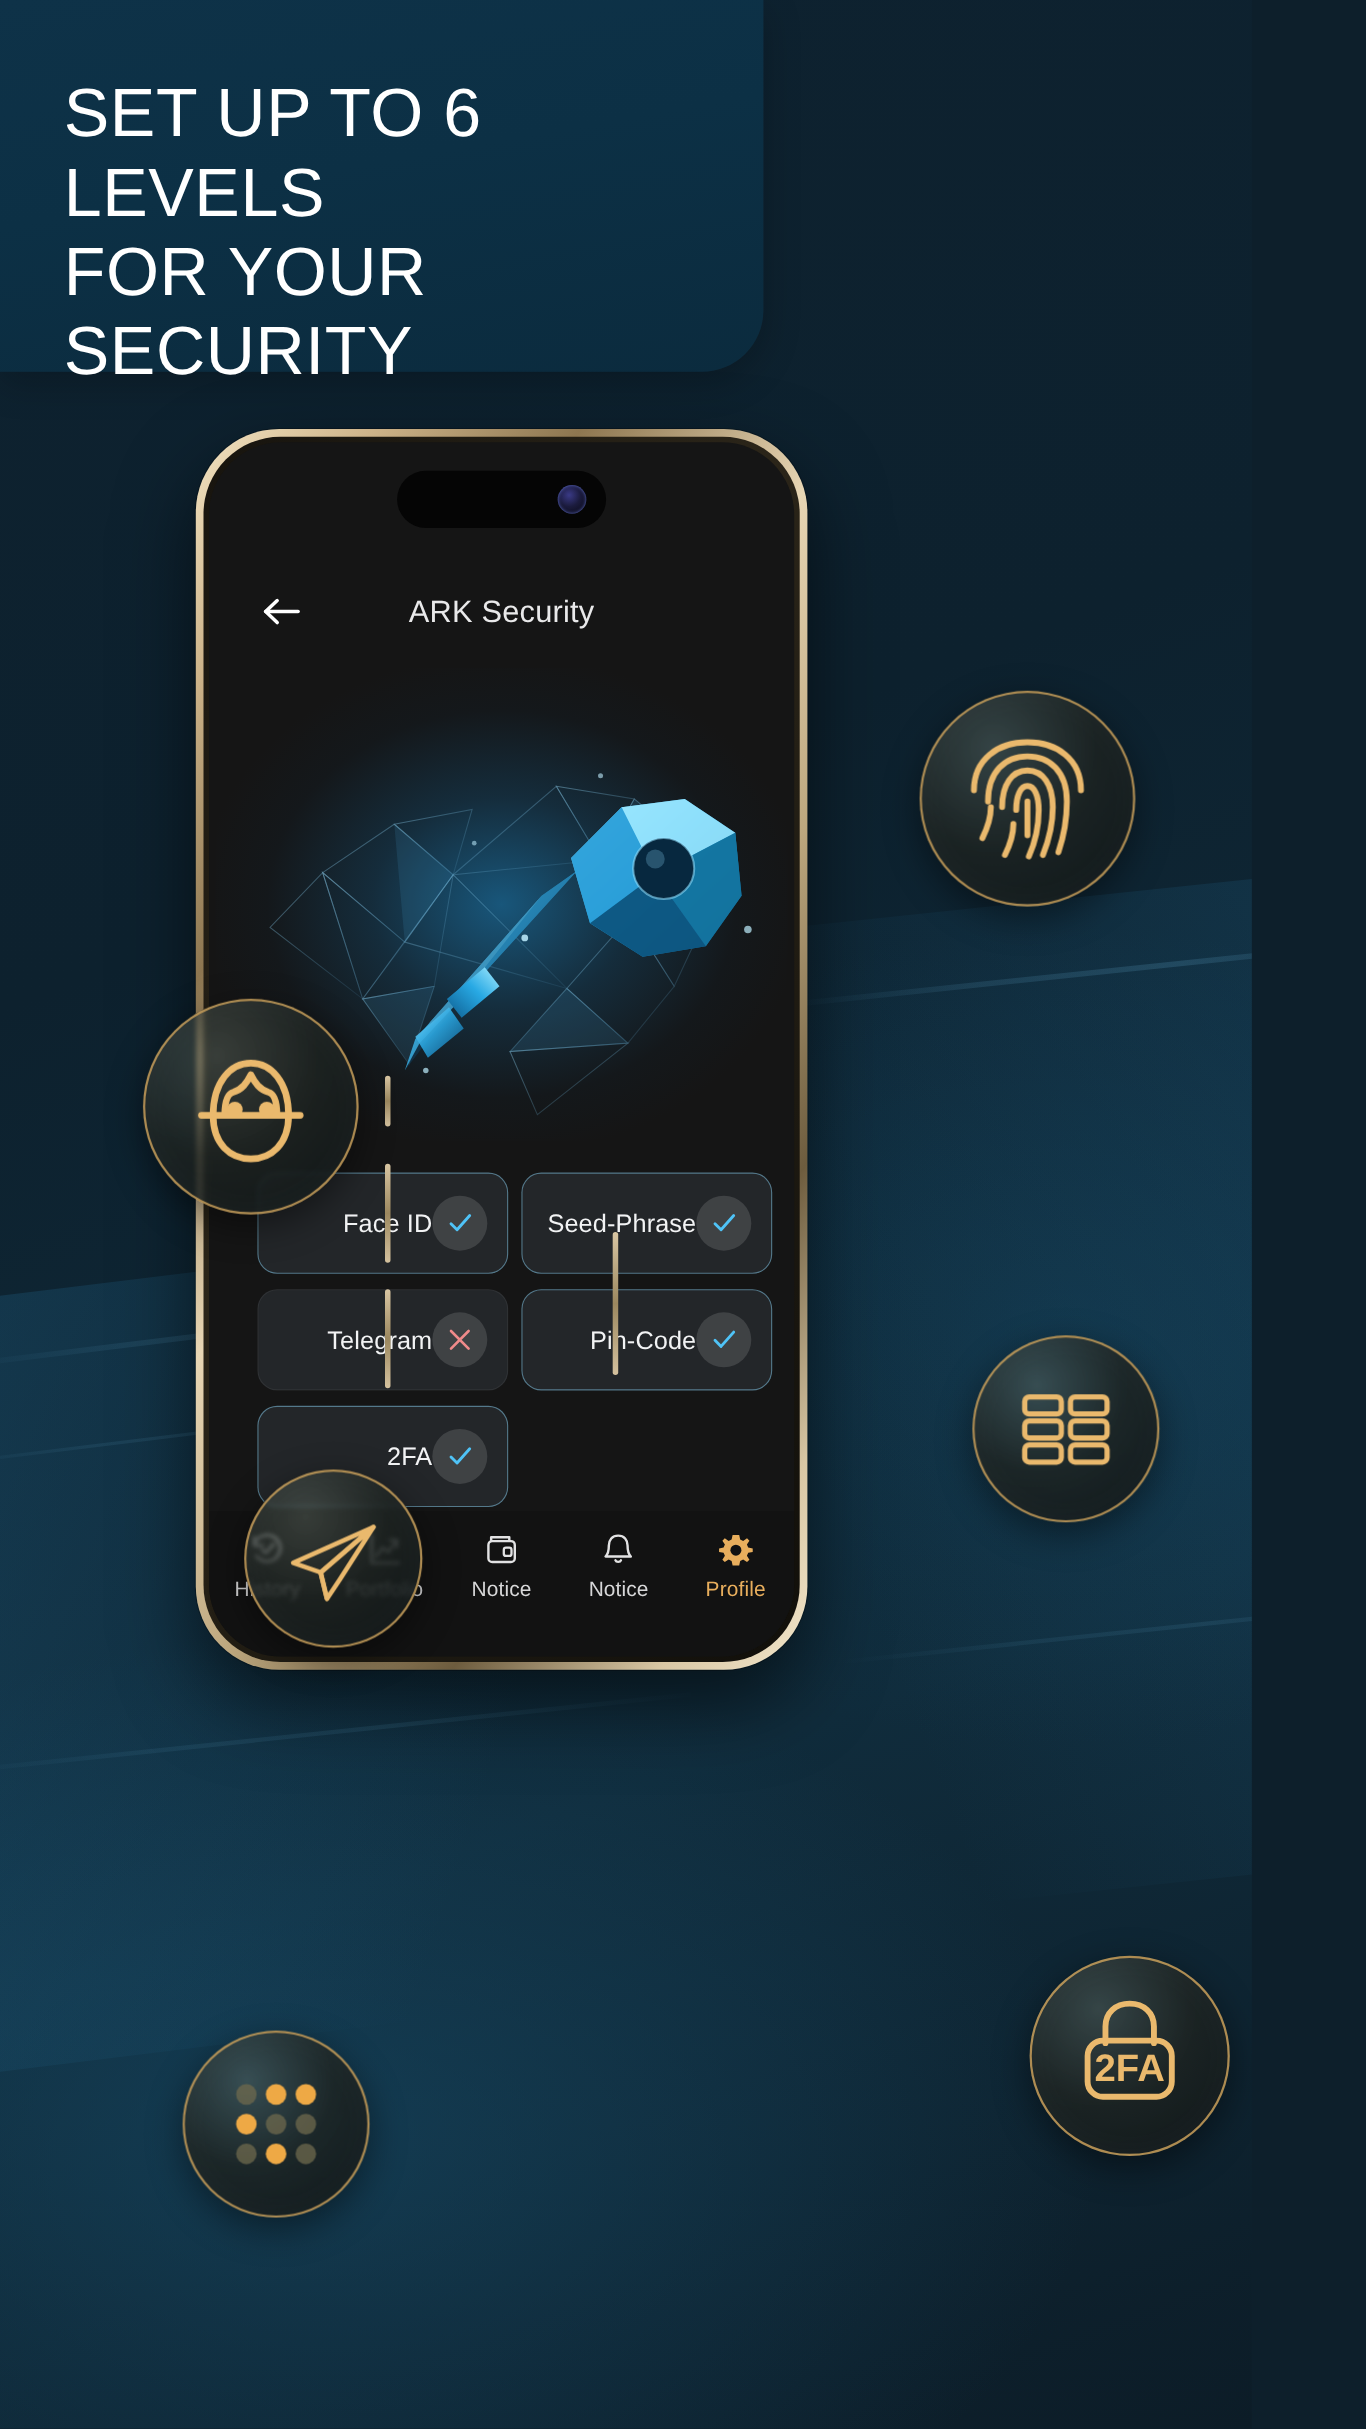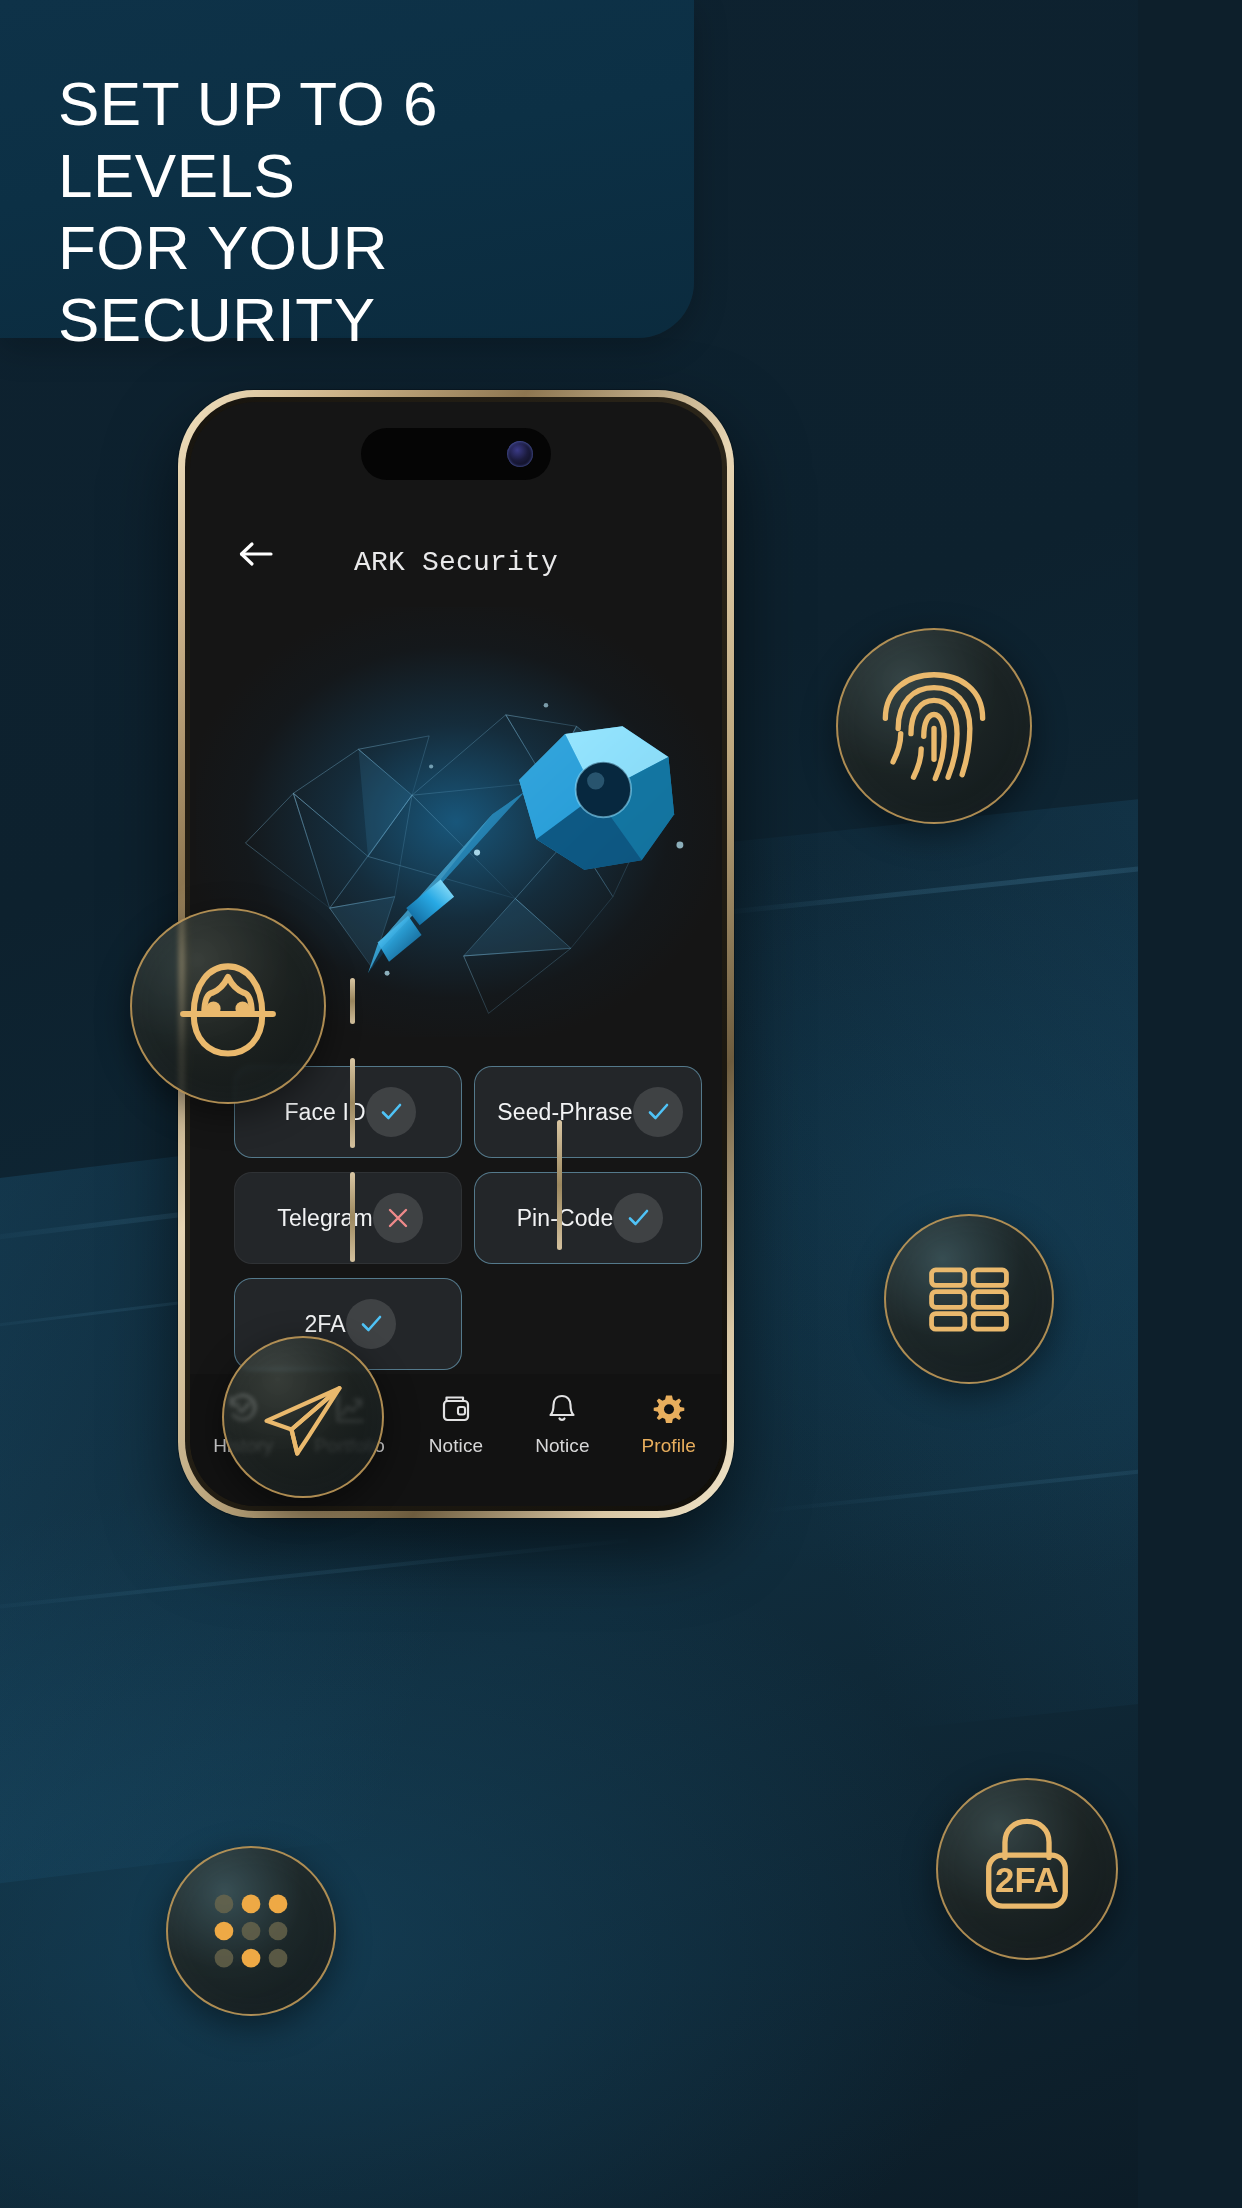--- a/index.html
+++ b/index.html
@@ -131,27 +131,26 @@
     transform: translateY(-50%);
     width: 26px; height: 26px;
     border-radius: 50%;
     background: radial-gradient(circle at 40% 35%, #3a3a86 0%, #1b1b3d 45%, #07070f 100%);
     box-shadow: inset 0 0 3px rgba(120,140,255,0.8);
   }
 
   
   #app-header {
     position: absolute;
-    left: 0; top: 100px;
+    left: 0; top: 116px;
     width: 100%;
     height: 76px;
     display: flex;
-    align-items: flex-end;
+    align-items: center;
     z-index: 4;
-    font-family: Liberation Mono, monospace;
   }
   #back-button {
     position: absolute;
     left: 42px;
     width: 48px; height: 48px;
     display: flex; align-items: center; justify-content: center;
     cursor: pointer;
   }
   #app-title {
     width: 100%;
@@ -191,21 +190,21 @@
     z-index: 3;
   }
   .sec-card {
     width: 228px;
     height: 92px;
     border-radius: 18px;
     background: #232629;
     border: 1px solid rgba(255,255,255,0.06);
     display: flex;
     align-items: center;
-    justify-content: center;
+    justify-content: flex-end;
     padding: 0 18px 0 22px;
     cursor: pointer;
   }
   .sec-card.on { border: 1px solid rgba(126,190,220,0.55); }
   .sec-label {
     color: #f2f3f4;
     font-size: 23px;
     font-weight: 400;
     letter-spacing: .1px;
   }

